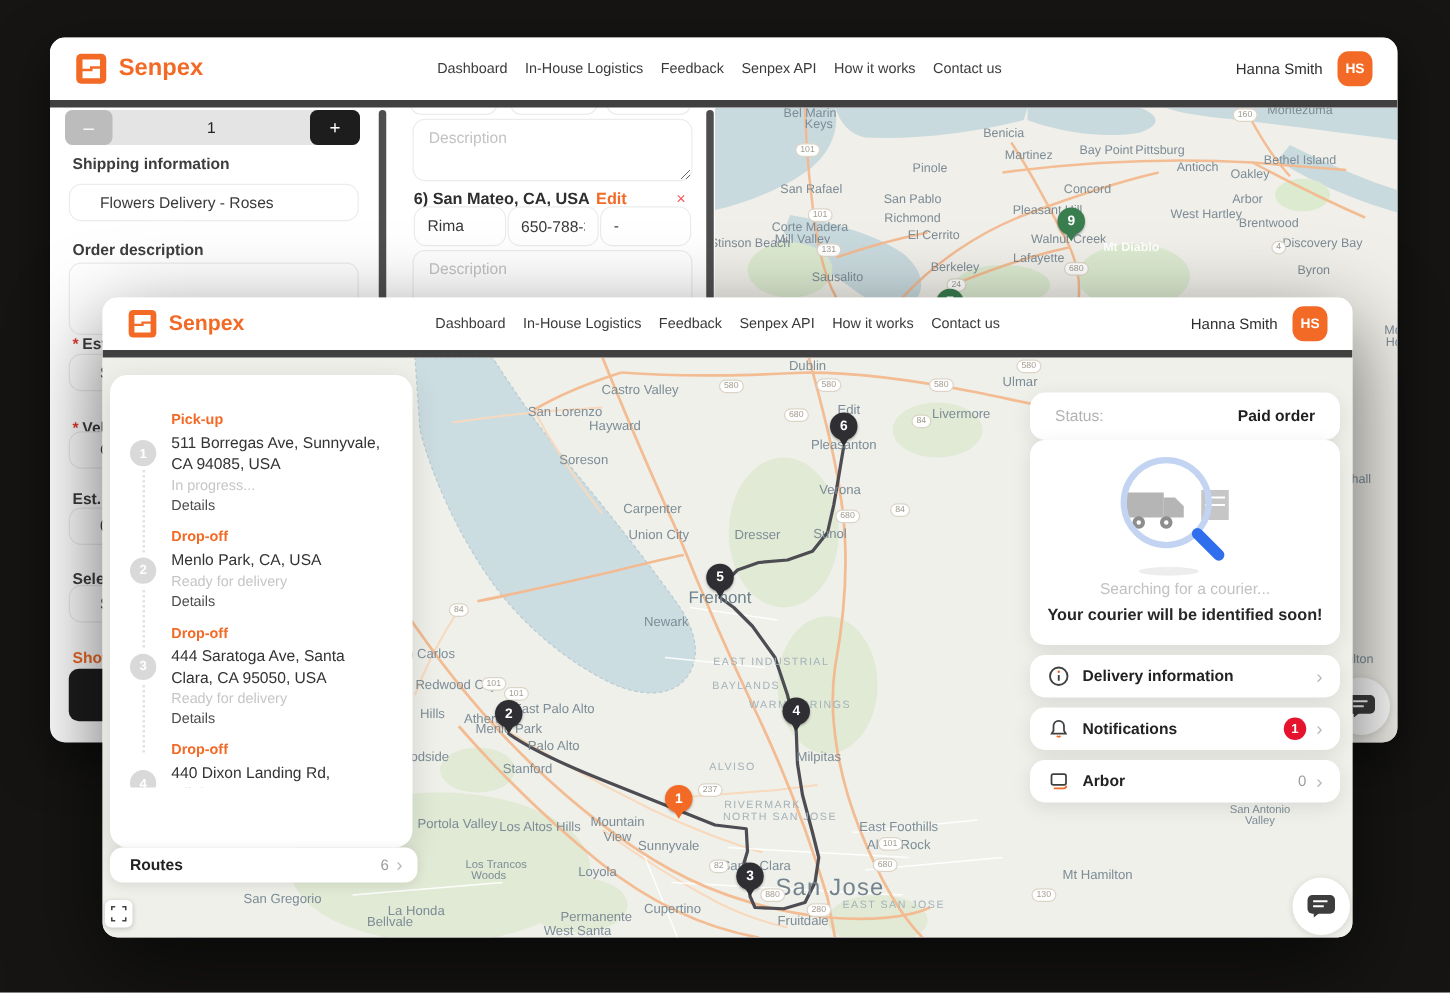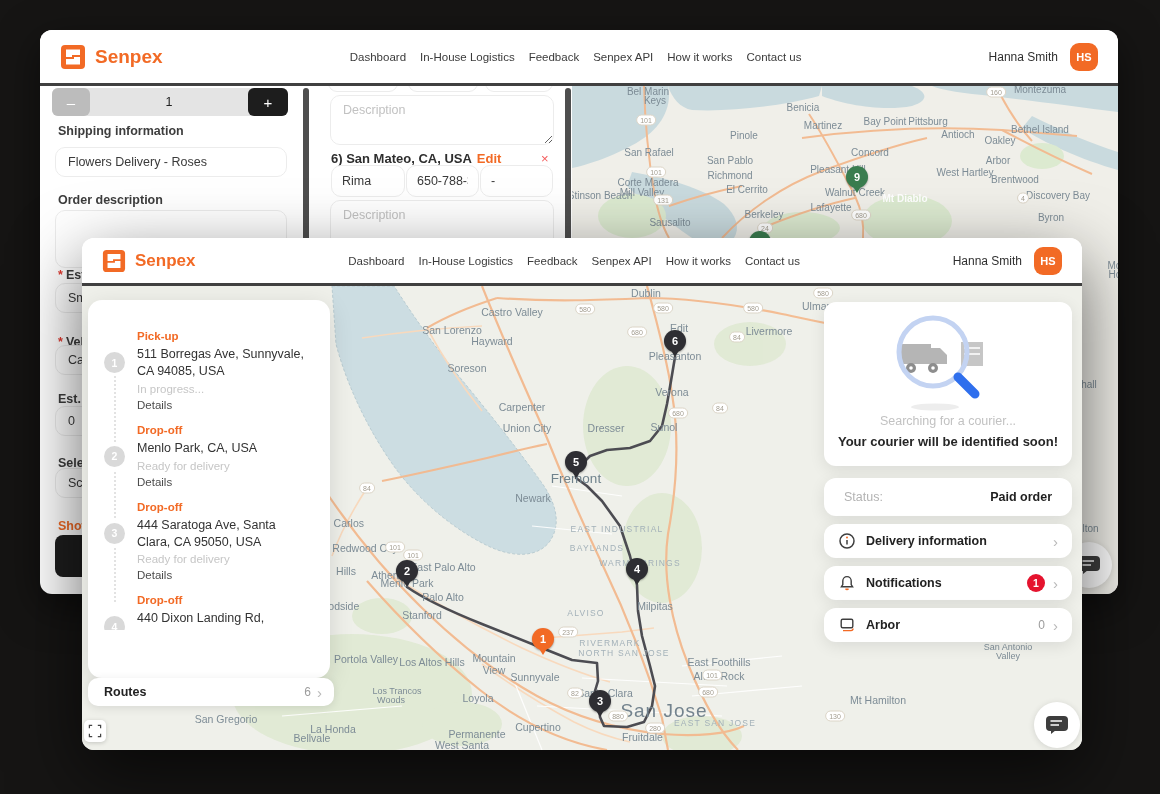--- a/index.html
+++ b/index.html
@@ -5,21 +5,21 @@
   html,body{margin:0;padding:0}
   body{width:1160px;height:794px;position:relative;overflow:hidden;background:#161514;
        font-family:"Liberation Sans",sans-serif;-webkit-font-smoothing:antialiased}
   *{box-sizing:border-box}
   .win{position:absolute;background:#fff;border-radius:12px;overflow:hidden}
   #bg-win{left:40px;top:30px;width:1078px;height:564px;box-shadow:0 12px 40px rgba(0,0,0,.5)}
   #modal{left:82px;top:238px;width:1000px;height:512px;box-shadow:0 24px 70px rgba(0,0,0,.6);z-index:10}
 
   
   .hdr{position:absolute;left:0;top:0;right:0;background:#fff;display:flex;align-items:center;
-       padding:0 20px;z-index:6;border-bottom:3px solid #404040}
+       padding:0 20px;z-index:6;border-bottom:6px solid #404040}
   #bg-win .hdr{height:56px}
   #modal .hdr{height:48px}
   .brand{display:flex;align-items:center;gap:9px}
   .brand-name{color:#f26a25;font-weight:700;font-size:19px}
   #modal .brand-name{font-size:17px}
   .nav{display:flex;gap:14px;margin:0 auto;font-size:11.5px;color:#3b3b3b}
   .nav span{cursor:pointer;white-space:nowrap}
   .userbox{display:flex;align-items:center;gap:12px;font-size:12px;color:#2f2f2f;white-space:nowrap}
   .avatar{width:28px;height:28px;border-radius:9px;background:#f26a25;color:#fff;font-size:11px;
           font-weight:700;display:flex;align-items:center;justify-content:center}
@@ -28,21 +28,21 @@
   .stepper{position:absolute;left:12px;top:58px;width:236px;height:28px;background:#e4e4e4;
            border-radius:6px;display:flex;align-items:center}
   .st-min{width:38px;height:28px;background:#bcbcbc;border-radius:6px;color:#fff;font-size:15px;
           display:flex;align-items:center;justify-content:center}
   .st-val{flex:1;text-align:center;font-size:12.5px;color:#222}
   .st-plus{width:40px;height:28px;background:#1d1d1d;border-radius:6px;color:#fff;font-size:15px;
            display:flex;align-items:center;justify-content:center}
   .flabel{position:absolute;left:18px;font-size:12.5px;font-weight:700;color:#3d3d3d;white-space:nowrap}
   .req{color:#e0392f;margin-right:3px;font-weight:700}
   .finput{position:absolute;left:15px;width:232px;height:30px;border:1px solid #ececec;border-radius:10px;
-          background:#fff;font-size:12.5px;color:#3a3a3a;padding:0 12px;outline:none}
+          background:#fff;font-size:12.5px;color:#3a3a3a;padding:0 24px;outline:none}
   .ta{border:1px solid #ececec;border-radius:10px;background:#fff;font-size:12.5px;color:#3a3a3a;
       padding:7px 12px;outline:none;font-family:"Liberation Sans",sans-serif}
   .ta::placeholder,.finput::placeholder{color:#c2c2c2}
   .showlink{position:absolute;left:18px;top:489px;color:#f26a25;font-weight:700;font-size:12.5px}
   .blackbtn{position:absolute;left:15px;top:505px;width:232px;height:42px;background:#1d1d1d;border-radius:8px}
   .sb{position:absolute;width:6px;border-radius:3px;background:#4e4e4e}
 
   
   .stub{position:absolute;height:18px;border:1px solid #ececec;border-radius:9px;background:#fff}
   .stophdr{position:absolute;left:291px;top:121px;font-size:13px;font-weight:700;color:#2e2e2e}
@@ -492,20 +492,25 @@
 
     <div class="routes-bar">
       <span class="lbl">Routes</span>
       <span class="cnt">
         <span>6</span>
         <span class="chev">›</span>
       </span>
     </div>
 
     <div class="rightcol">
+      <div class="card statusrow">
+        <span class="sl">Status:</span>
+        <span class="sv">Paid order</span>
+      </div>
+
       <div class="card courier">
         <svg width="150" height="104" viewBox="0 0 150 104">
           <g fill="#b5b5b5">
             <path d="M28,34 h30 v20 h-30 z"></path>
             <path d="M58,38 h9 l7,7 v9 h-16 z"></path>
           </g>
           <circle cx="38" cy="58" r="5" fill="#8d8d8d"></circle>
             <circle cx="38" cy="58" r="1.8" fill="#fff"></circle>
           <circle cx="60" cy="58" r="5" fill="#8d8d8d"></circle>
             <circle cx="60" cy="58" r="1.8" fill="#fff"></circle>
@@ -513,25 +518,20 @@
           <line x1="91" y1="38" x2="107" y2="38" stroke="#fff" stroke-width="1.5"></line>
           <line x1="91" y1="44" x2="107" y2="44" stroke="#fff" stroke-width="1.5"></line>
           <circle cx="60" cy="42" r="34" fill="none" stroke="#c3d3f2" stroke-width="5"></circle>
           <line x1="85" y1="67" x2="102" y2="84" stroke="#2f6fed" stroke-width="9" stroke-linecap="round"></line>
           <ellipse cx="62" cy="97" rx="24" ry="3.5" fill="#ededed"></ellipse>
         </svg>
         <div class="c1">Searching for a courier...</div>
         <div class="c2">Your courier will be identified soon!</div>
       </div>
 
-      <div class="card statusrow">
-        <span class="sl">Status:</span>
-        <span class="sv">Paid order</span>
-      </div>
-
       <div class="card menurow">
         <svg width="18" height="18" viewBox="0 0 18 18">
           <circle cx="9" cy="9" r="7" fill="none" stroke="#3f3f3f" stroke-width="1.5"></circle>
           <line x1="9" y1="8" x2="9" y2="12.5" stroke="#3f3f3f" stroke-width="1.5"></line>
           <circle cx="9" cy="5.4" r="1" fill="#f26a25"></circle>
         </svg>
         <span class="mlabel">Delivery information</span>
         <span class="chev" style="margin-left:auto">›</span>
       </div>
 

